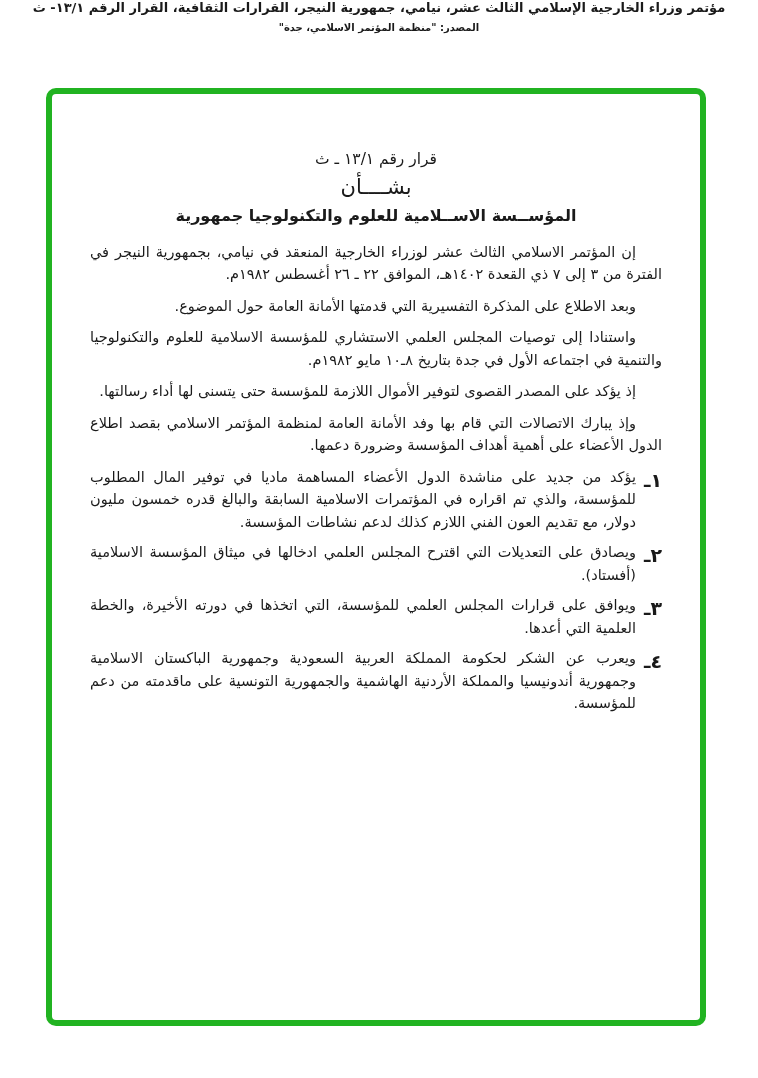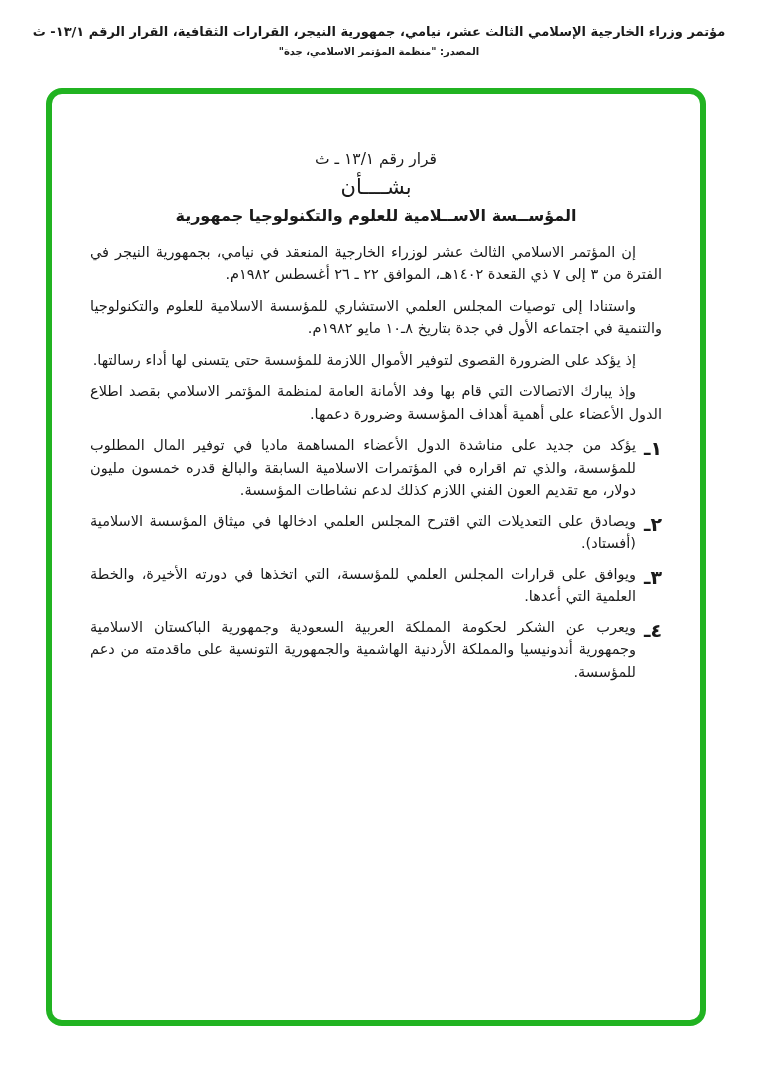--- a/index.html
+++ b/index.html
@@ -1,25 +1,25 @@
 <!DOCTYPE html>
 <html lang="ar"><head>
 <meta charset="utf-8">
 <style>
   * { margin:0; padding:0; box-sizing:border-box; }
   html,body { width:758px; height:1078px; background:#ffffff; overflow:hidden; }
   body { font-family:"DejaVu Sans", sans-serif; color:#1a1a1a; position:relative; }
 
-  .page-header { direction:rtl; text-align:center; padding-top:24px; }
+  .page-header { direction:rtl; text-align:center; }
   .page-header .line1 { font-size:13px; font-weight:bold; letter-spacing:0; }
   .page-header .line2 { font-size:10px; font-weight:bold; margin-top:7px; }
 
   .frame {
     position:absolute; left:46px; top:88px; width:660px; height:938px;
-    border:6px solid #21b321; border-radius:16px; background:#ffffff;
+    border:6px solid #21b321; border-radius:10px; background:#ffffff;
   }
   .frame-content {
     direction:rtl; padding:56px 38px 0 38px;
   }
 
   .title-block { text-align:center; margin-bottom:16px; }
   .title-block .t1 { font-size:15.5px; margin-bottom:7px; }
   .title-block .t2 { font-size:21px; margin-bottom:7px; }
   .title-block .t3 { font-size:16px; font-weight:bold; }
 
@@ -43,22 +43,23 @@
 <div class="frame">
   <div class="frame-content">
 
     <div class="title-block">
       <div class="t1">قرار رقم ١٣/١ ـ ث</div>
       <div class="t2">بشــــأن</div>
       <div class="t3">المؤســسة الاســلامية للعلوم والتكنولوجيا جمهورية</div>
     </div>
 
     <p class="para">إن المؤتمر الاسلامي الثالث عشر لوزراء الخارجية المنعقد في نيامي، بجمهورية النيجر في الفترة من ٣ إلى ٧ ذي القعدة ١٤٠٢هـ، الموافق ٢٢ ـ ٢٦ أغسطس ١٩٨٢م.</p>
+    <p class="para">وبعد الاطلاع على المذكرة التفسيرية التي قدمتها الأمانة العامة حول الموضوع.</p>
     <p class="para">واستنادا إلى توصيات المجلس العلمي الاستشاري للمؤسسة الاسلامية للعلوم والتكنولوجيا والتنمية في اجتماعه الأول في جدة بتاريخ ٨ـ١٠ مايو ١٩٨٢م.</p>
-    <p class="para">إذ يؤكد على الضرورة القصوى لتوفير الأموال اللازمة للمؤسسة حتى يتسنى لها أداء رسالتها.</p>
+    <p class="para">إذ يؤكد على المصدر القصوى لتوفير الأموال اللازمة للمؤسسة حتى يتسنى لها أداء رسالتها.</p>
     <p class="para">وإذ يبارك الاتصالات التي قام بها وفد الأمانة العامة لمنظمة المؤتمر الاسلامي بقصد اطلاع الدول الأعضاء على أهمية أهداف المؤسسة وضرورة دعمها.</p>
 
     <div class="items">
       <div class="item">
         <span class="item-num">١ـ</span>
         <span class="item-text">يؤكد من جديد على مناشدة الدول الأعضاء المساهمة ماديا في توفير المال المطلوب للمؤسسة، والذي تم اقراره في المؤتمرات الاسلامية السابقة والبالغ قدره خمسون مليون دولار، مع تقديم العون الفني اللازم كذلك لدعم نشاطات المؤسسة.</span>
       </div>
       <div class="item">
         <span class="item-num">٢ـ</span>
         <span class="item-text">ويصادق على التعديلات التي اقترح المجلس العلمي ادخالها في ميثاق المؤسسة الاسلامية (أفستاد).</span>

